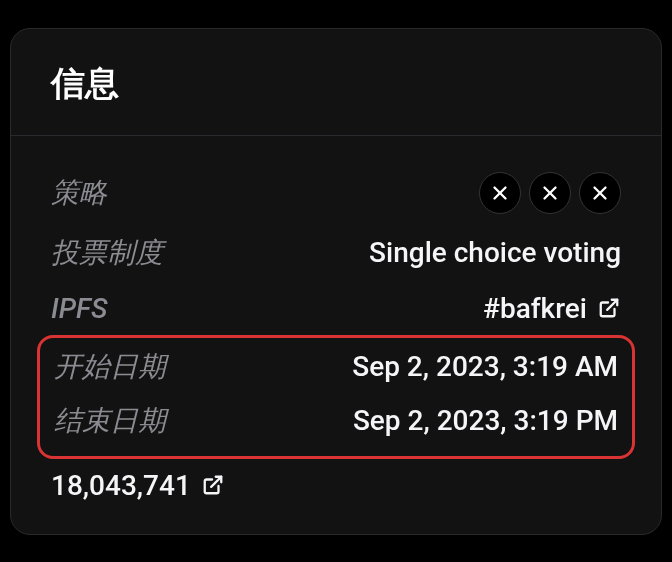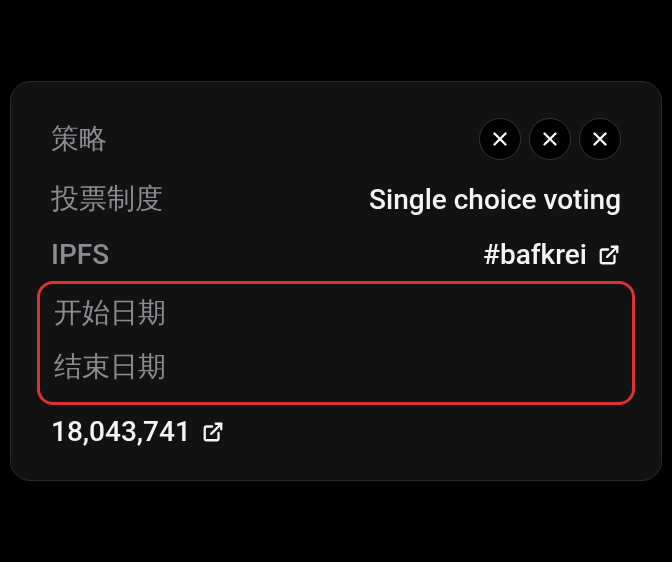--- a/index.html
+++ b/index.html
@@ -42,20 +42,21 @@
       align-items: center;
       margin-bottom: 20px;
     }
     .row:last-child {
       margin-bottom: 0;
     }
     .label {
       color: #8b8b92;
       font-size: 28px;
       font-weight: 500;
+      font-style: italic;
     }
     .value {
       color: #f5f5f7;
       font-size: 28px;
       font-weight: 500;
       display: flex;
       align-items: center;
       gap: 10px;
     }
     .strategy-icons {
@@ -100,20 +101,23 @@
       margin-bottom: 16px;
     }
     .highlight-box .row:last-child {
       margin-bottom: 6px;
     }
   </style>
 </head>
 <body>
 
 <div class="card">
+  <div class="header">
+    <h1 class="title">信息</h1>
+  </div>
   <div class="content">
 
     <div class="row">
       <span class="label">策略</span>
       <div class="strategy-icons">
         <span class="x-icon">
           <svg viewBox="0 0 24 24" fill="none" stroke="currentColor" stroke-width="2.5" stroke-linecap="round">
               <line x1="6" y1="6" x2="18" y2="18"></line>
               <line x1="18" y1="6" x2="6" y2="18"></line>
             </svg>
@@ -148,23 +152,25 @@
               <polyline points="15 3 21 3 21 9"></polyline>
               <line x1="10" y1="14" x2="21" y2="3"></line>
             </svg>
         </span>
       </span>
     </div>
 
     <div class="highlight-box">
       <div class="row">
         <span class="label">开始日期</span>
+        <span class="value">Sep 2, 2023, 3:19 AM</span>
       </div>
       <div class="row">
         <span class="label">结束日期</span>
+        <span class="value">Sep 2, 2023, 3:19 PM</span>
       </div>
     </div>
 
     <div class="row">
       <span class="value">
         <span>18,043,741</span>
         <span class="external-icon">
           <svg viewBox="0 0 24 24" fill="none" stroke-width="2.5" stroke-linecap="round" stroke-linejoin="round">
               <path d="M18 13v6a2 2 0 0 1-2 2H5a2 2 0 0 1-2-2V8a2 2 0 0 1 2-2h6"></path>
               <polyline points="15 3 21 3 21 9"></polyline>

